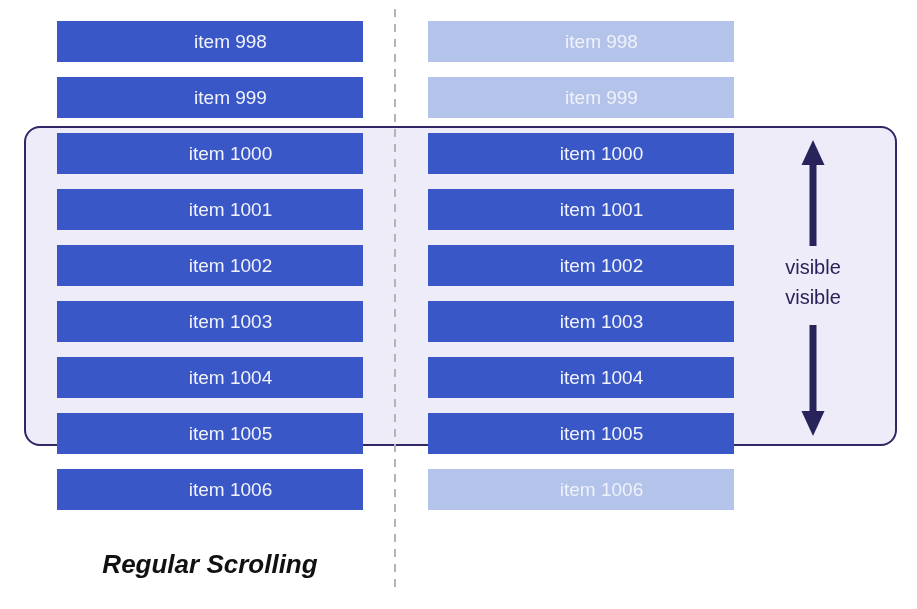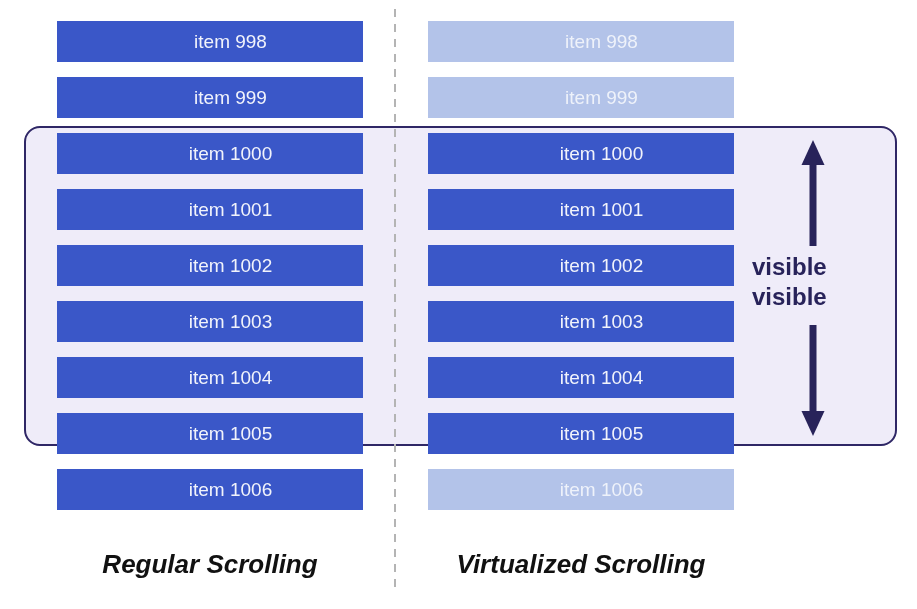--- a/index.html
+++ b/index.html
@@ -78,22 +78,23 @@
     z-index: 3;
     font-style: italic;
   }
   .caption-left { left: 57px; }
   .caption-right { left: 428px; }
   .viewport-label {
     position: absolute;
     left: 752px;
     top: 252px;
     width: 122px;
-    font-size: 24px;
-    font-weight: bold;
+    text-align: center;
+    font-size: 20px;
+    font-weight: normal;
     line-height: 30px;
     color: var(--arrow);
     z-index: 3;
   }
   .arrow-icon {
     position: absolute;
     left: 801px;
     color: var(--arrow);
     z-index: 3;
   }
@@ -143,15 +144,14 @@
     <div>visible</div>
   </div>
 
   <svg class="arrow-icon arrow-down" width="24" height="111" viewBox="0 0 24 111">
     <rect x="8.5" y="0" width="7" height="90" fill="currentColor"></rect>
     <polygon points="12,111 23.5,86 0.5,86" fill="currentColor"></polygon>
   </svg>
 
   <div class="caption caption-left">Regular Scrolling</div>
 
-  <div class="caption caption-right">Virtualized Scrolling</div>
 
 </div>
 
 </body></html>

